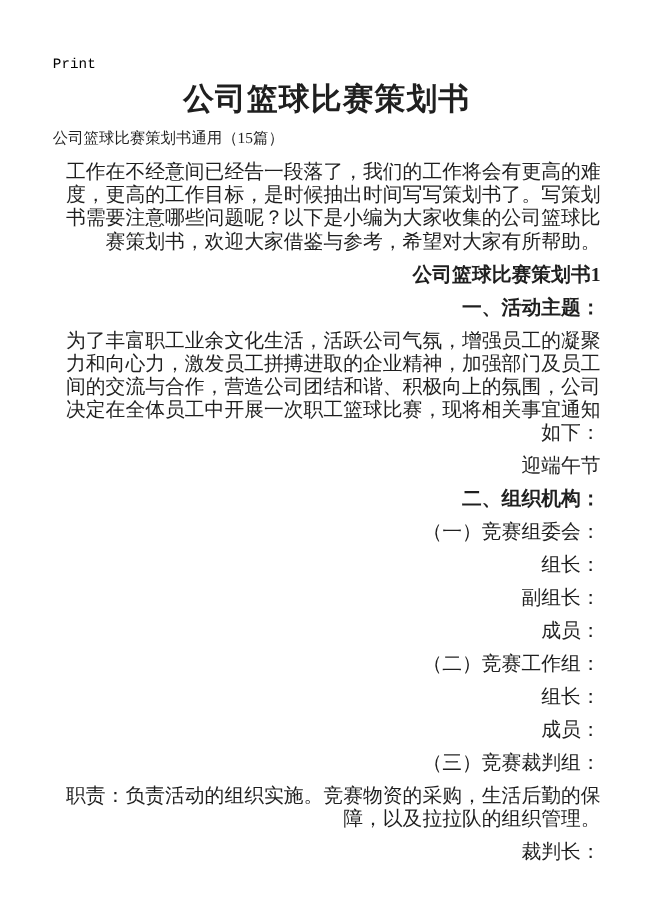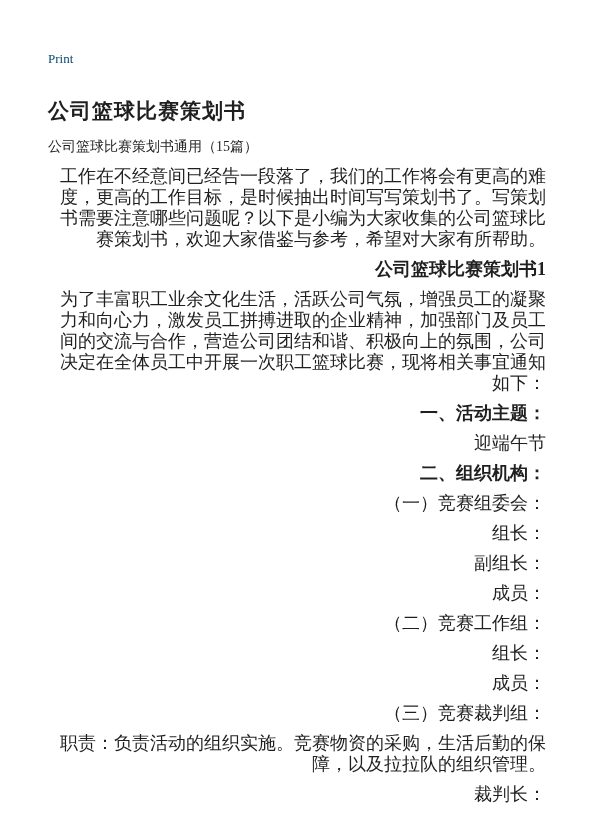--- a/index.html
+++ b/index.html
@@ -19,30 +19,31 @@
     width: 600px;
     height: 828px;
     padding: 49px 54px 0 48px;
     overflow: hidden;
     background: #ffffff;
   }
   .print-label {
     font-size: 13px;
     line-height: 14px;
     margin: 0;
-    color: #0c4a6e;
+    color: #000000;
     cursor: pointer;
     display: inline-block;
+    font-family: Liberation Mono, monospace;
   }
   .doc-title {
-    font-size: 21px;
+    font-size: 28px;
     font-weight: bold;
-    text-align: left;
+    text-align: center;
     line-height: 24px;
-    margin: 32px 0 13px 0;
+    margin: 12px 0 13px 0;
     letter-spacing: 1px;
   }
   .subtitle {
     font-size: 14px;
     line-height: 21px;
     margin: 0 0 9px 0;
   }
   .block {
     font-size: 18px;
     line-height: 21px;
@@ -60,22 +61,22 @@
 <div class="page">
 
   <span class="print-label">Print</span>
 
   <h1 class="doc-title">公司篮球比赛策划书</h1>
 
   <p class="subtitle">公司篮球比赛策划书通用（15篇）</p>
 
   <p class="block">工作在不经意间已经告一段落了，我们的工作将会有更高的难度，更高的工作目标，是时候抽出时间写写策划书了。写策划书需要注意哪些问题呢？以下是小编为大家收集的公司篮球比赛策划书，欢迎大家借鉴与参考，希望对大家有所帮助。</p>
   <p class="block heading">公司篮球比赛策划书1</p>
+  <p class="block heading">一、活动主题：</p>
   <p class="block">为了丰富职工业余文化生活，活跃公司气氛，增强员工的凝聚力和向心力，激发员工拼搏进取的企业精神，加强部门及员工间的交流与合作，营造公司团结和谐、积极向上的氛围，公司决定在全体员工中开展一次职工篮球比赛，现将相关事宜通知如下：</p>
-  <p class="block heading">一、活动主题：</p>
   <p class="block">迎端午节</p>
   <p class="block heading">二、组织机构：</p>
   <p class="block">（一）竞赛组委会：</p>
   <p class="block">组长：</p>
   <p class="block">副组长：</p>
   <p class="block">成员：</p>
   <p class="block">（二）竞赛工作组：</p>
   <p class="block">组长：</p>
   <p class="block">成员：</p>
   <p class="block">（三）竞赛裁判组：</p>

